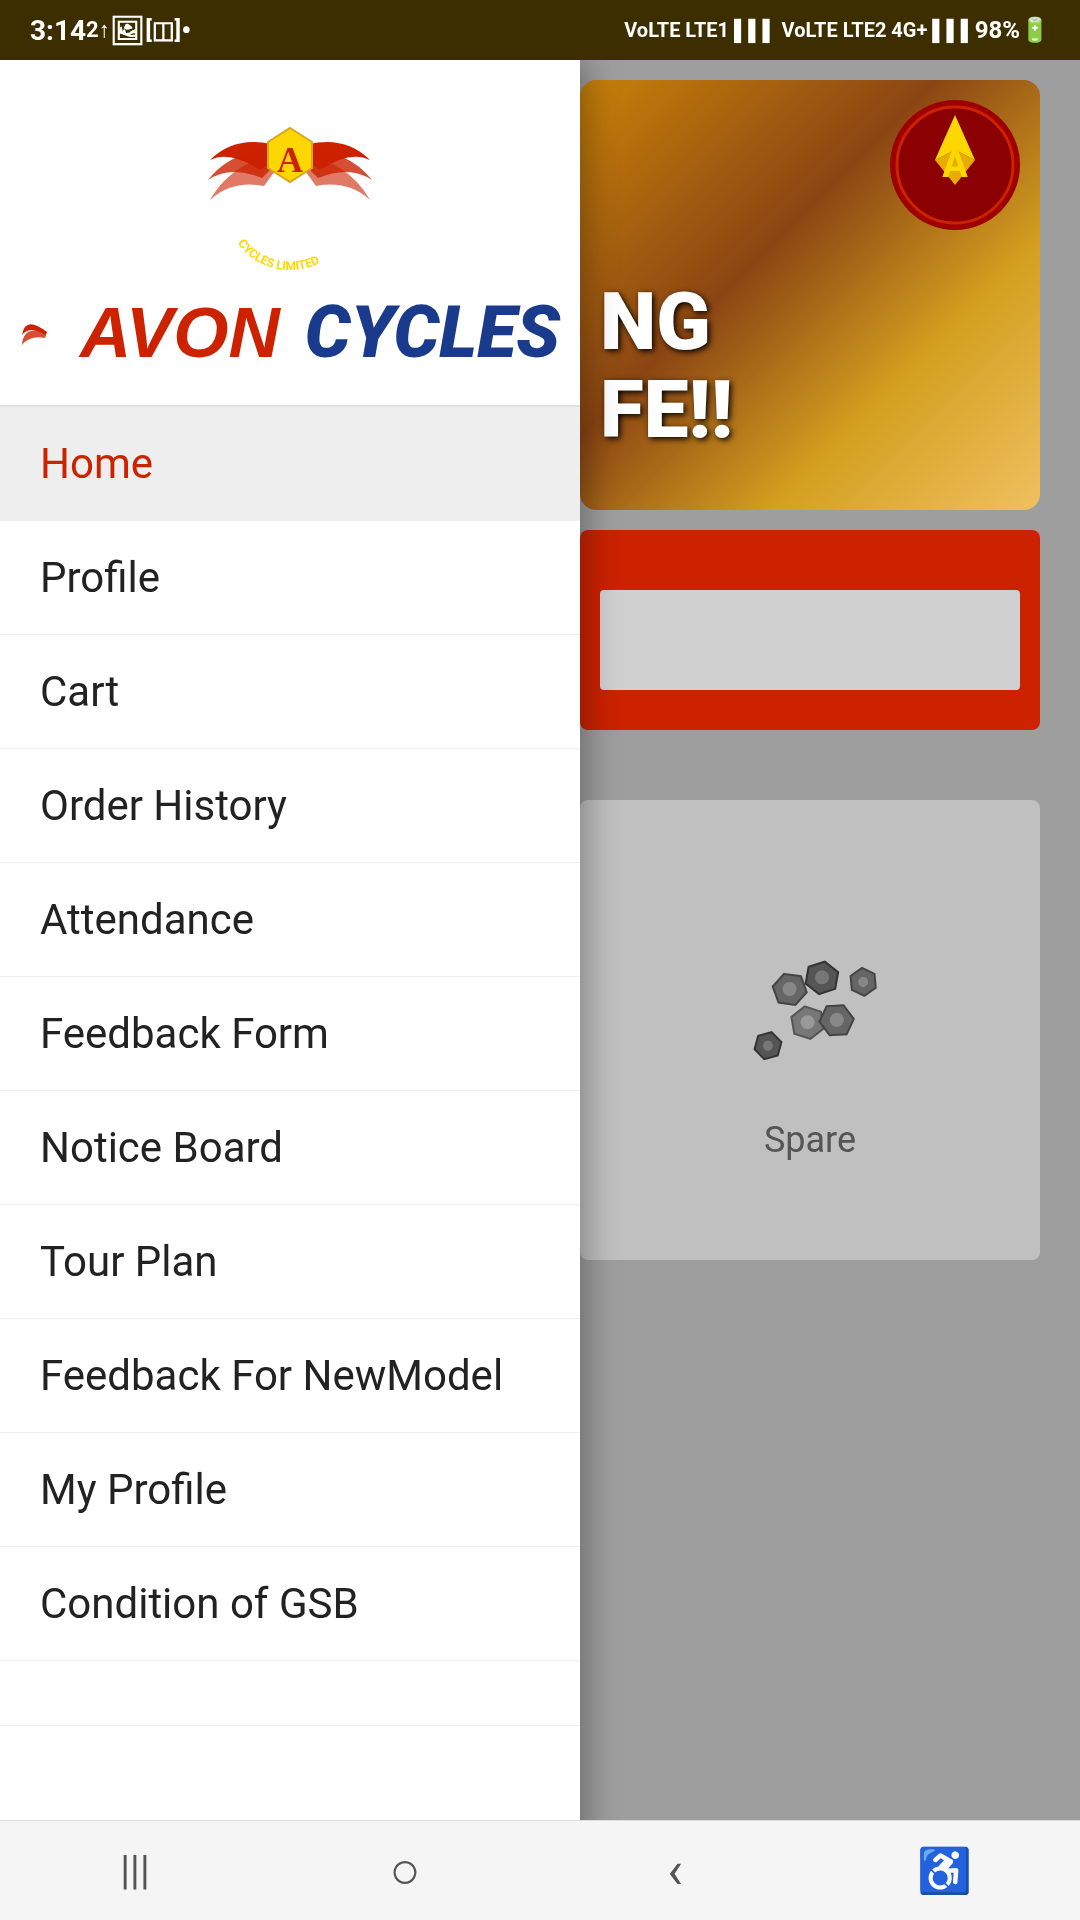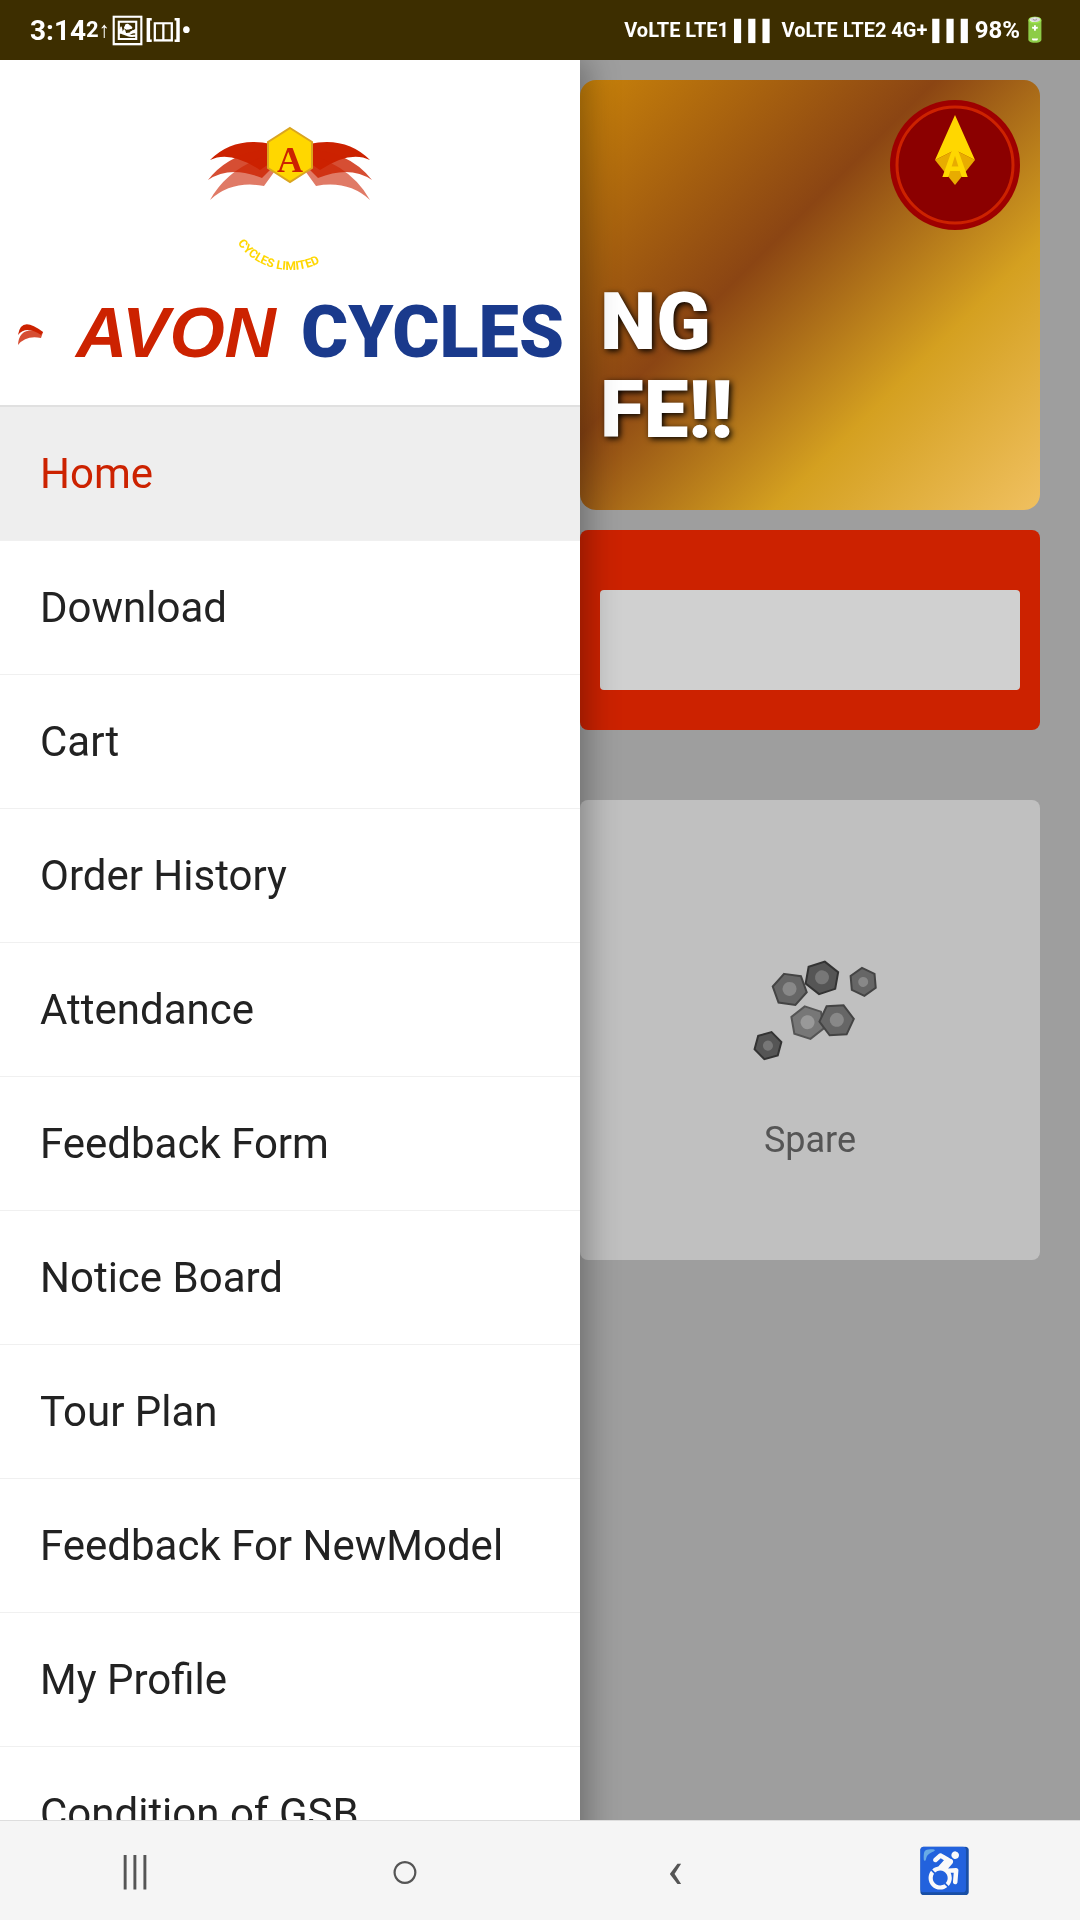--- a/index.html
+++ b/index.html
@@ -177,21 +177,21 @@
 
     
     .menu-divider {
       height: 2px;
       background: #e0e0e0;
       width: 100%;
     }
 
     
     .menu-item {
-      padding: 42px 40px;
+      padding: 32px 40px;
       font-size: 42px;
       color: #222;
       cursor: pointer;
       border-bottom: 1px solid #f0f0f0;
       display: flex;
       align-items: center;
     }
 
     .menu-item.active {
       background: #eeeeee;
@@ -329,32 +329,32 @@
 
     <div class="avon-brand">
       <div class="avon-text">
 
         <svg width="55" height="55" viewBox="0 0 55 55" style="margin-right:5px;">
           <path d="M27,27 Q5,10 2,30 Q10,20 25,30 Z" fill="#cc2200"></path>
           <path d="M27,27 Q3,20 2,40 Q10,30 25,33 Z" fill="#cc2200" opacity="0.8"></path>
         </svg>
         <span style="color:#cc2200; font-style:italic; font-weight:900; font-size:71px;">AVON</span>
       </div>
-      <span style="color:#1a3a8c; font-weight:900; font-size:72px; margin-left:15px;">CYCLES</span>
+      <span style="color:#1a3a8c; font-style:italic; font-weight:900; font-size:72px; margin-left:15px;">CYCLES</span>
     </div>
   </div>
 
   <div class="menu-divider"></div>
 
   <div>
     <div class="menu-item active">
       <span>Home</span>
     </div>
     <div class="menu-item">
-      <span>Download</span>
+      <span>Profile</span>
     </div>
     <div class="menu-item">
       <span>Cart</span>
     </div>
     <div class="menu-item">
       <span>Order History</span>
     </div>
     <div class="menu-item">
       <span>Attendance</span>
     </div>

